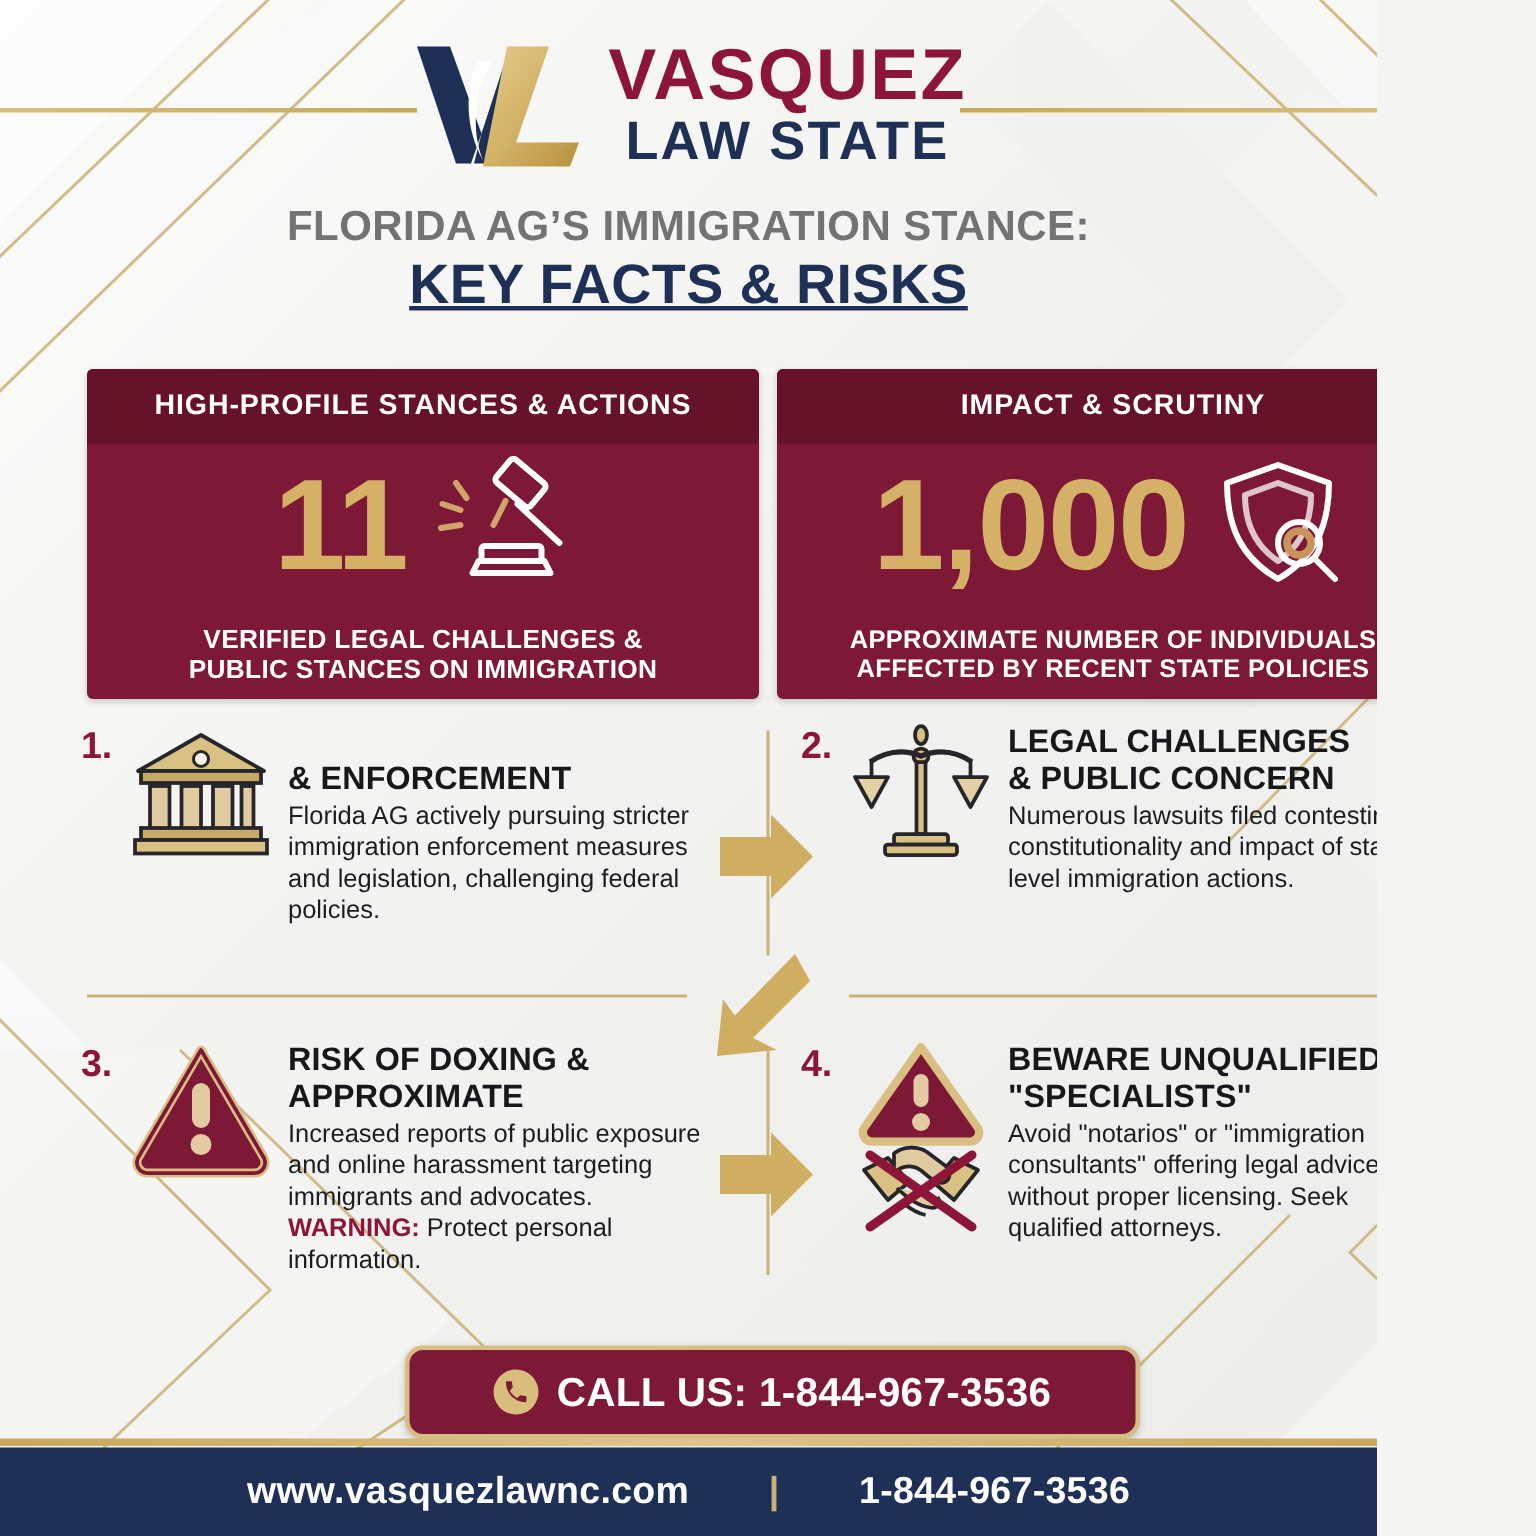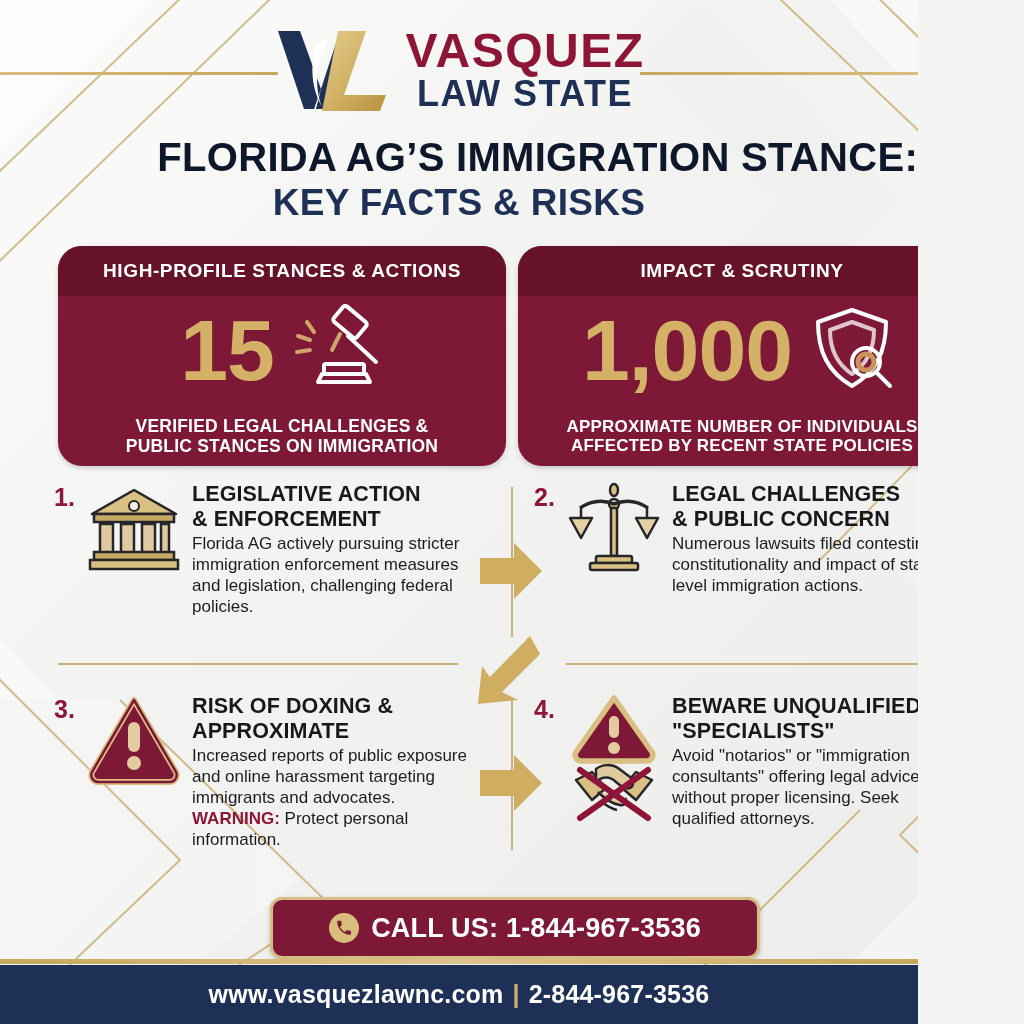--- a/index.html
+++ b/index.html
@@ -24,29 +24,29 @@
   .logo{position:absolute;left:0;right:0;top:22px;height:96px;
         display:flex;align-items:center;justify-content:center;gap:14px;}
   .logo-mark{width:118px;height:86px;flex:0 0 auto;}
   .logo-text{display:flex;flex-direction:column;line-height:0.96;}
   .logo-l1{font-size:48px;font-weight:bold;color:#8d1538;letter-spacing:1.5px;}
   .logo-l2{font-size:36px;font-weight:bold;color:#1e3055;letter-spacing:1.5px;
            text-align:center;margin-top:3px;}
 
   
   .headline{position:absolute;left:0;right:0;top:136px;text-align:center;}
-  .headline .h1{font-size:40px;font-weight:bold;color:#0f172a;letter-spacing:0.3px;
-                line-height:1.08;white-space:nowrap;text-align:right;}
+  .headline .h1{font-size:28px;font-weight:bold;color:#737373;letter-spacing:0.3px;
+                line-height:1.08;white-space:nowrap;}
   .headline .h2{font-size:37px;font-weight:bold;color:#1e3055;letter-spacing:0.3px;
-                line-height:1.1;margin-top:4px;}
+                line-height:1.1;margin-top:4px;text-decoration:underline;}
 
   
   .stats{position:absolute;left:58px;top:246px;width:908px;height:220px;
          display:flex;gap:12px;}
-  .stat{flex:1;position:relative;border-radius:24px;overflow:hidden;
+  .stat{flex:1;position:relative;border-radius:4px;overflow:hidden;
         background:#7d1836;box-shadow:0 2px 5px rgba(0,0,0,.18);}
   .stat-head{height:50px;background:#661229;display:flex;align-items:center;
              justify-content:center;}
   .stat-head span{color:#fff;font-size:19px;font-weight:bold;letter-spacing:.6px;}
   .stat-body{position:relative;height:108px;display:flex;align-items:center;
              justify-content:center;gap:14px;}
   .stat-num{font-size:86px;font-weight:bold;color:#d4b167;line-height:1;
             letter-spacing:-1px;}
   .stat-icon{width:96px;height:92px;flex:0 0 auto;}
   .stat-sub{position:absolute;left:10px;right:10px;bottom:10px;text-align:center;
@@ -79,21 +79,21 @@
 
   
   .cta{position:absolute;left:270px;top:897px;width:484px;height:56px;
        border-radius:12px;background:#7d1836;border:3px solid #d6bd83;
        display:flex;align-items:center;justify-content:center;gap:12px;
        box-shadow:0 2px 5px rgba(0,0,0,.2);}
   .cta-phone{width:30px;height:30px;border-radius:50%;background:#d8bd7c;
              display:flex;align-items:center;justify-content:center;flex:0 0 auto;}
   .cta-text{color:#fff;font-size:27px;font-weight:bold;letter-spacing:.2px;}
   .footer{position:absolute;left:0;right:0;top:965px;height:59px;background:#1e3055;
-          display:flex;align-items:center;justify-content:center;}
+          display:flex;align-items:center;justify-content:center;gap:44px;}
   .footer .ft{font-size:25px;font-weight:bold;color:#fff;letter-spacing:.2px;}
   .footer .sep{color:#c9b179;margin:0 9px;font-weight:bold;}
 </style>
 </head>
 <body>
 
 <div class="canvas">
 
   <div class="bg">
     <svg viewBox="0 0 1024 1024" xmlns="http://www.w3.org/2000/svg">
@@ -165,21 +165,21 @@
     <div class="h2">KEY FACTS &amp; RISKS</div>
   </div>
 
   <div class="stats">
 
     <div class="stat">
       <div class="stat-head">
         <span>HIGH-PROFILE STANCES &amp; ACTIONS</span>
       </div>
       <div class="stat-body">
-        <div class="stat-num">15</div>
+        <div class="stat-num">11</div>
         <svg class="stat-icon" viewBox="0 0 96 92" xmlns="http://www.w3.org/2000/svg" fill="none" stroke="#ffffff" stroke-width="4" stroke-linejoin="round" stroke-linecap="round">
           <rect x="47" y="8" width="30" height="20" rx="3" transform="rotate(40 62 18)"></rect>
           <line x1="60" y1="32" x2="88" y2="58"></line>
           <rect x="36" y="60" width="40" height="10" rx="2"></rect>
           <path d="M30 78 h52 l-4 -8 h-44 z"></path>
           <g stroke="#d0a46a">
             <line x1="22" y1="36" x2="10" y2="32"></line>
             <line x1="22" y1="46" x2="9" y2="48"></line>
             <line x1="26" y1="28" x2="19" y2="18"></line>
             <line x1="52" y1="30" x2="44" y2="46"></line>
@@ -246,21 +246,21 @@
               <rect x="33" y="42" width="13" height="30"></rect>
               <rect x="54" y="42" width="13" height="30"></rect>
               <rect x="73" y="42" width="8" height="30"></rect>
             </g>
             <rect x="6" y="70" width="80" height="8" fill="#c6a964" stroke="#26262a" stroke-width="2.5"></rect>
             <rect x="2" y="78" width="88" height="9" fill="#d9c083" stroke="#26262a" stroke-width="2.5"></rect>
           </svg>
         </div>
         <div class="txt">
           <div class="ttl">
-            <span>LEGISLATIVE ACTION</span><br>
+            <br>
             <span>&amp; ENFORCEMENT</span>
           </div>
           <div class="desc">Florida AG actively pursuing stricter immigration enforcement measures and legislation, challenging federal policies.</div>
         </div>
       </div>
     </div>
 
     <div class="item it2">
       <div class="row">
         <div class="num">2.</div>
@@ -351,16 +351,16 @@
         <path d="M6.6 10.8c1.4 2.8 3.8 5.2 6.6 6.6l2.2-2.2c.3-.3.7-.4 1.1-.3 1.2.4 2.5.6 3.8.6.6 0 1 .4 1 1V20c0 .6-.4 1-1 1C10.9 21 3 13.1 3 3.4c0-.6.4-1 1-1h3.5c.6 0 1 .4 1 1 0 1.3.2 2.6.6 3.8.1.4 0 .8-.3 1.1z" fill="#7d1836"></path>
       </svg>
     </span>
     <span class="cta-text">CALL US: 1-844-967-3536</span>
   </div>
 
   <div style="position:absolute;left:0;right:0;top:959px;height:5px;background:linear-gradient(90deg,#c7a75c,#ddc48a,#c7a75c);"></div>
   <div class="footer">
     <span class="ft">www.vasquezlawnc.com</span>
     <span class="ft sep">|</span>
-    <span class="ft">2-844-967-3536</span>
+    <span class="ft">1-844-967-3536</span>
   </div>
 
 </div>
 
 </body></html>

